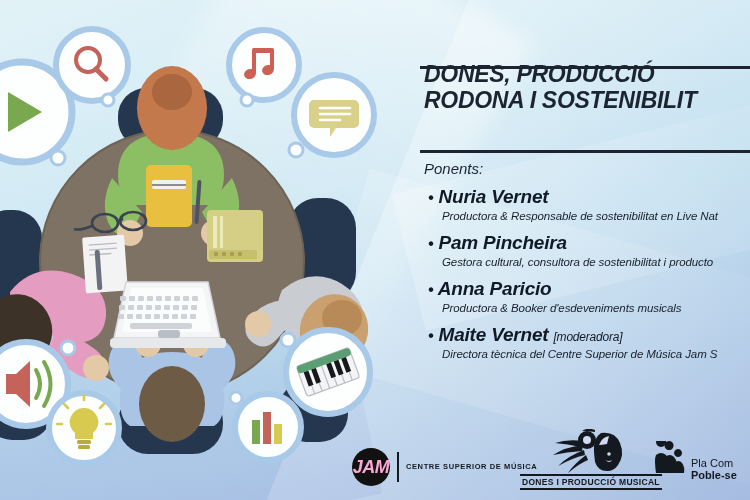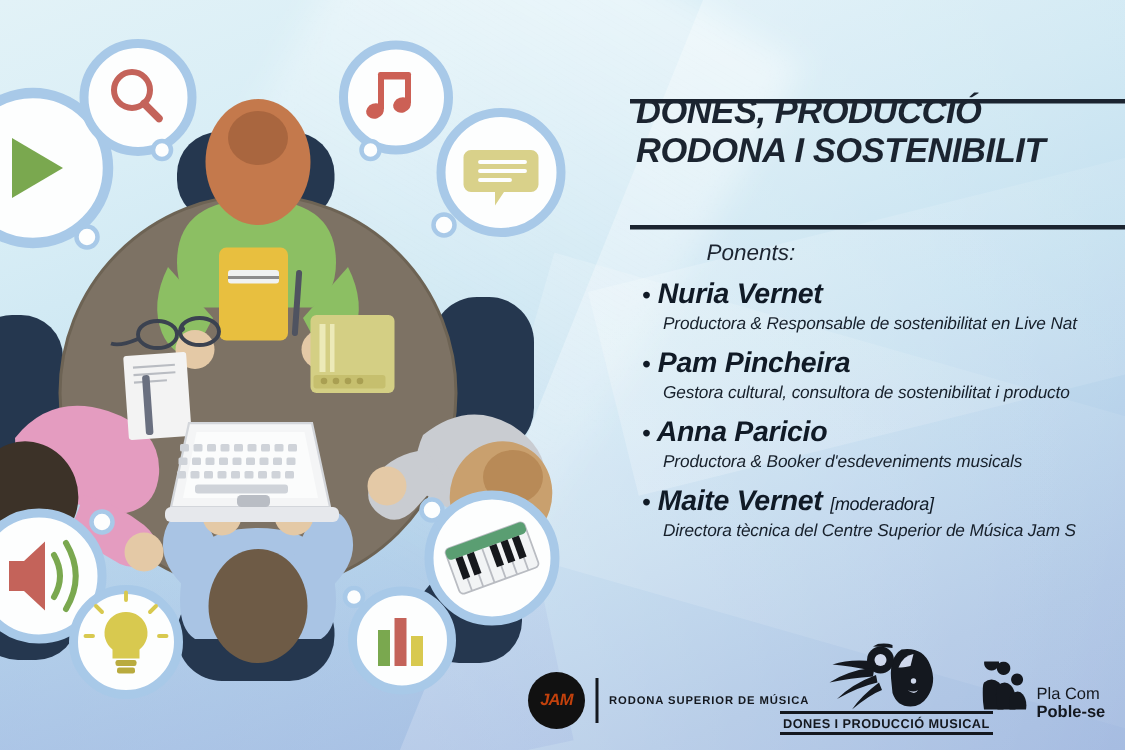--- a/index.html
+++ b/index.html
@@ -38,21 +38,21 @@
   .rule1 { position:absolute; left:2px; top:66px; width:348px; height:3px; background:#1b2430; }
   .subtitle {
     position:absolute; left:6px; top:62px;
     font-size:23px; font-weight:bold; font-style:italic;
     color:#1b2430; line-height:1.12; white-space:nowrap;
     letter-spacing:-0.3px;
   }
   .rule2 { position:absolute; left:2px; top:150px; width:348px; height:3px; background:#1b2430; }
   .ponents {
     position:absolute; left:6px; top:160px;
-    font-size:15px; font-style:italic; color:#1b2430;margin-left:47px;
+    font-size:15px; font-style:italic; color:#1b2430;
   }
   .speakers { position:absolute; left:10px; top:186px; width:340px; }
   .sp { margin-bottom:10px; }
   .sp-name {
     font-size:19px; font-weight:bold; font-style:italic;
     color:#101a26; white-space:nowrap; letter-spacing:-0.2px;
   }
   .sp-name .bullet { font-size:16px; }
   .sp-mod { font-size:12px; font-weight:normal; }
   .sp-role {
@@ -61,21 +61,21 @@
     white-space:nowrap; letter-spacing:-0.1px;
   }
 
   
   #footer { position:absolute; left:0; bottom:0; width:750px; height:72px; }
   .logo { position:absolute; display:flex; align-items:center; }
   #logo-jam { left:352px; bottom:14px; }
   .jam-mark { width:38px; height:38px; border-radius:50%; background:#111; position:relative; }
   .jam-mark .jt {
     position:absolute; inset:0; display:flex; align-items:center; justify-content:center;
-    color:#c2410c; font-size:11px; font-weight:bold; font-style:italic; letter-spacing:-0.5px;
+    color:#f9a8d4; font-size:18px; font-weight:bold; font-style:italic; letter-spacing:-0.5px;
   }
   .jam-sep { width:2px; height:30px; background:#14181f; margin:0 7px; }
   .jam-txt { line-height:1.05; }
   .jam-top { font-size:7.5px; letter-spacing:0.6px; color:#14181f; font-weight:bold; }
   .jam-bot { font-size:19px; font-weight:bold; color:#14181f; letter-spacing:-0.3px; }
 
   #logo-dones { left:520px; bottom:10px; flex-direction:column; }
   .dones-txt {
     font-size:8.5px; font-weight:bold; letter-spacing:0.3px; color:#14181f;
     border-top:2px solid #14181f; border-bottom:2px solid #14181f;
@@ -379,21 +379,21 @@
   </div>
 
   <div id="footer">
 
     <div class="logo" id="logo-jam">
       <div class="jam-mark">
         <div class="jt">JAM</div>
       </div>
       <div class="jam-sep"></div>
       <div class="jam-txt">
-        <div class="jam-top">RODONA SUPERIOR DE MÚSICA</div>
+        <div class="jam-top">CENTRE SUPERIOR DE MÚSICA</div>
       </div>
     </div>
 
     <div class="logo" id="logo-dones">
       <svg width="104" height="44" viewBox="0 0 104 44">
         <g fill="#14181f">
           <path d="M62 4 q14 -2 19 10 q5 12 -2 22 q-4 6 -11 6 q-9 0 -12 -9 l-1 -10 q-1 -14 7 -19z"></path>
           <path d="M60 16 q3 -8 10 -9 l-2 8 q-5 1 -8 1z" fill="#cfd8ec"></path>
           <circle cx="70" cy="25" r="1.8" fill="#cfd8ec"></circle>
           <path d="M66 31 q4 2 7 0 q-2 4 -7 0z" fill="#cfd8ec"></path>

